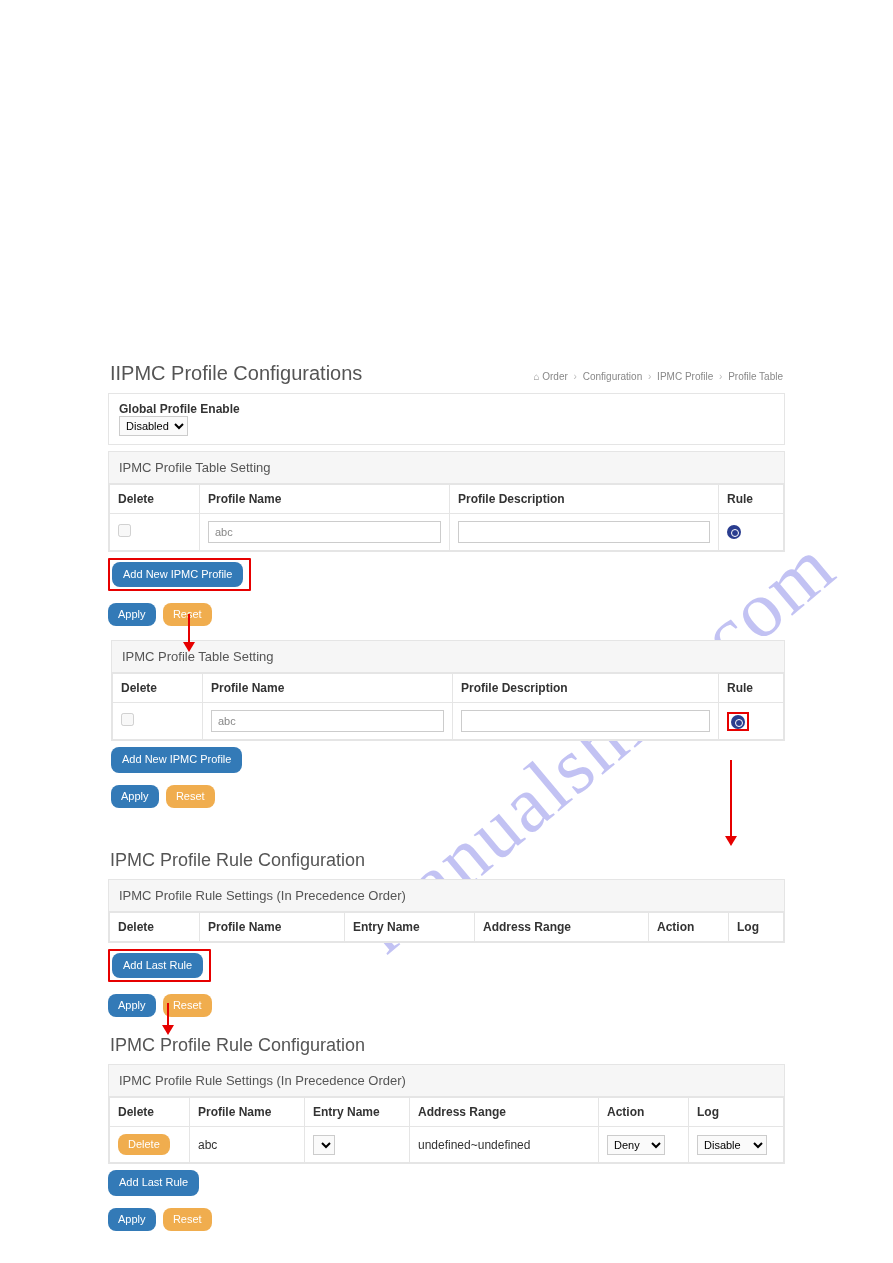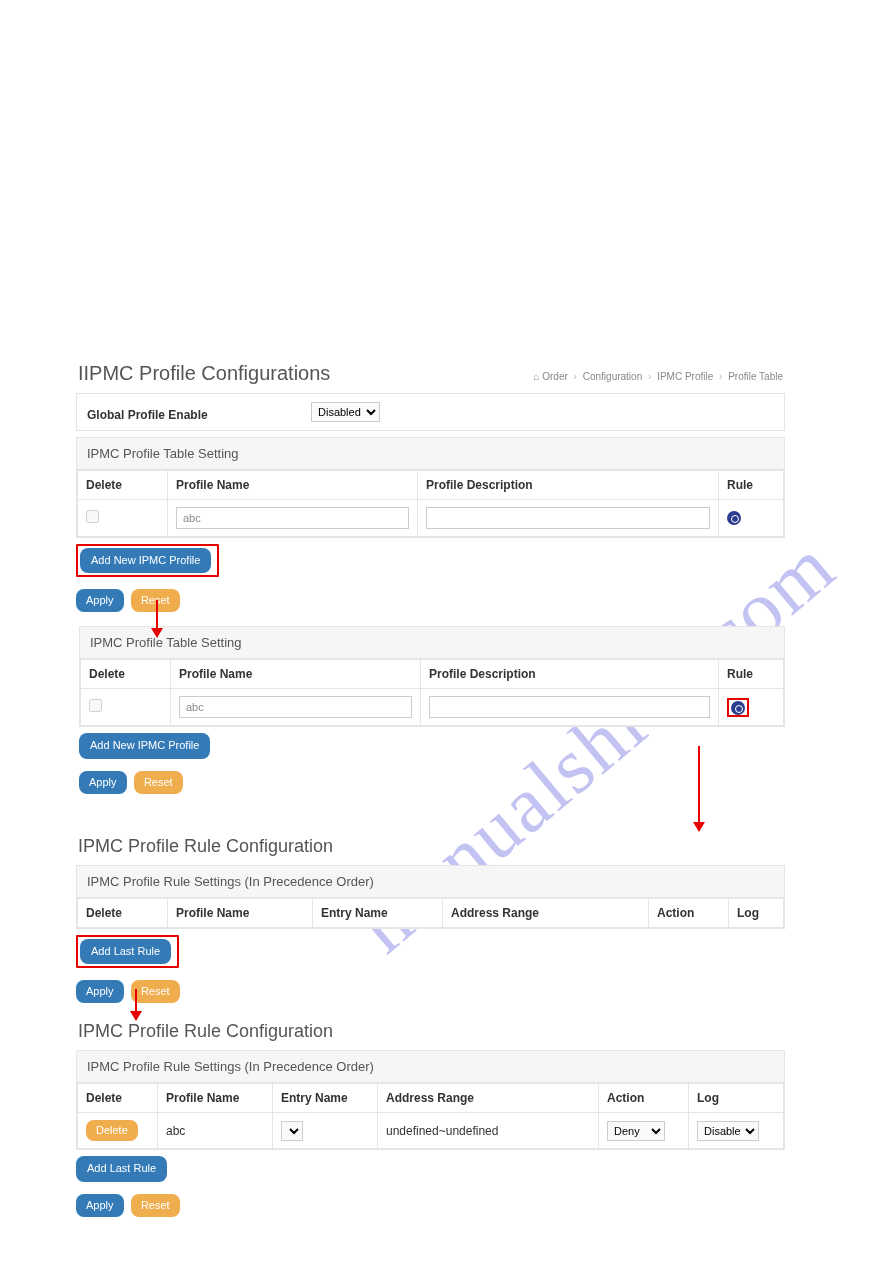--- a/index.html
+++ b/index.html
@@ -5,29 +5,29 @@
   * { box-sizing: border-box; }
   body {
     margin: 0;
     font-family: Arial, Helvetica, sans-serif;
     font-size: 12px;
     color: #333;
     background: #fff;
     width: 893px;
   }
   .page-gap { height: 358px; }
-  .container { margin: 0 108px 0 76px; }
+  .container { margin: 0 108px 0 108px; }
   .title-row { display: flex; justify-content: space-between; align-items: baseline; padding: 4px 2px 8px 2px; }
   .title { font-size: 20px; color: #555; font-weight: 400; }
   .breadcrumb { font-size: 10px; color: #888; }
   .breadcrumb .sep { color: #bbb; margin: 0 3px; }
   .breadcrumb a { color: #888; text-decoration: none; }
   .panel { border: 1px solid #e5e5e5; background: #fff; margin-bottom: 6px; }
   .panel-heading { background: #f6f6f6; border-bottom: 1px solid #e5e5e5; padding: 8px 10px; color: #555; font-size: 13px; }
-  .panel-row { display: flex; align-items: flex-end; padding: 8px 10px; border-top: 0; }
+  .panel-row { display: flex; align-items: flex-start; padding: 8px 10px; border-top: 0; flex-direction: column; }
   .panel-row label { font-weight: 700; font-size: 12px; width: 224px; }
   select { border: 1px solid #ccc; font-size: 11px; padding: 2px 2px; background: #fafafa; }
   input[type="text"] { border: 1px solid #ccc; font-size: 11px; padding: 4px 6px; width: 100%; background: #fff; color:#888; }
   input[type="checkbox"] { margin: 0; }
 
   table { width: 100%; border-collapse: collapse; }
   th, td { border: 1px solid #e5e5e5; padding: 7px 8px; text-align: left; font-size: 12px; vertical-align: middle; }
   th { font-weight: 700; color: #333; background: #fff; }
   td { background: #fff; }
 
@@ -215,21 +215,21 @@
         <th>Address Range</th>
         <th style="width:90px">Action</th>
         <th style="width:95px">Log</th>
       </tr>
       <tr>
         <td><button class="btn btn-warning" style="padding:4px 10px">Delete</button></td>
         <td>abc</td>
         <td><select style="width:22px"><option></option></select></td>
         <td>undefined~undefined</td>
         <td><select style="width:58px"><option>Deny</option></select></td>
-        <td><select style="width:62px"><option>Disable</option></select></td>
+        <td><select style="width:70px"><option>Disable</option></select></td>
       </tr>
     </tbody>
       </table>
   </div>
 
   <div class="btn-row">
     <button class="btn btn-primary btn-big">Add Last Rule</button>
   </div>
   <div class="btn-row" style="margin-top:0;">
     <button class="btn btn-primary">Apply</button>

